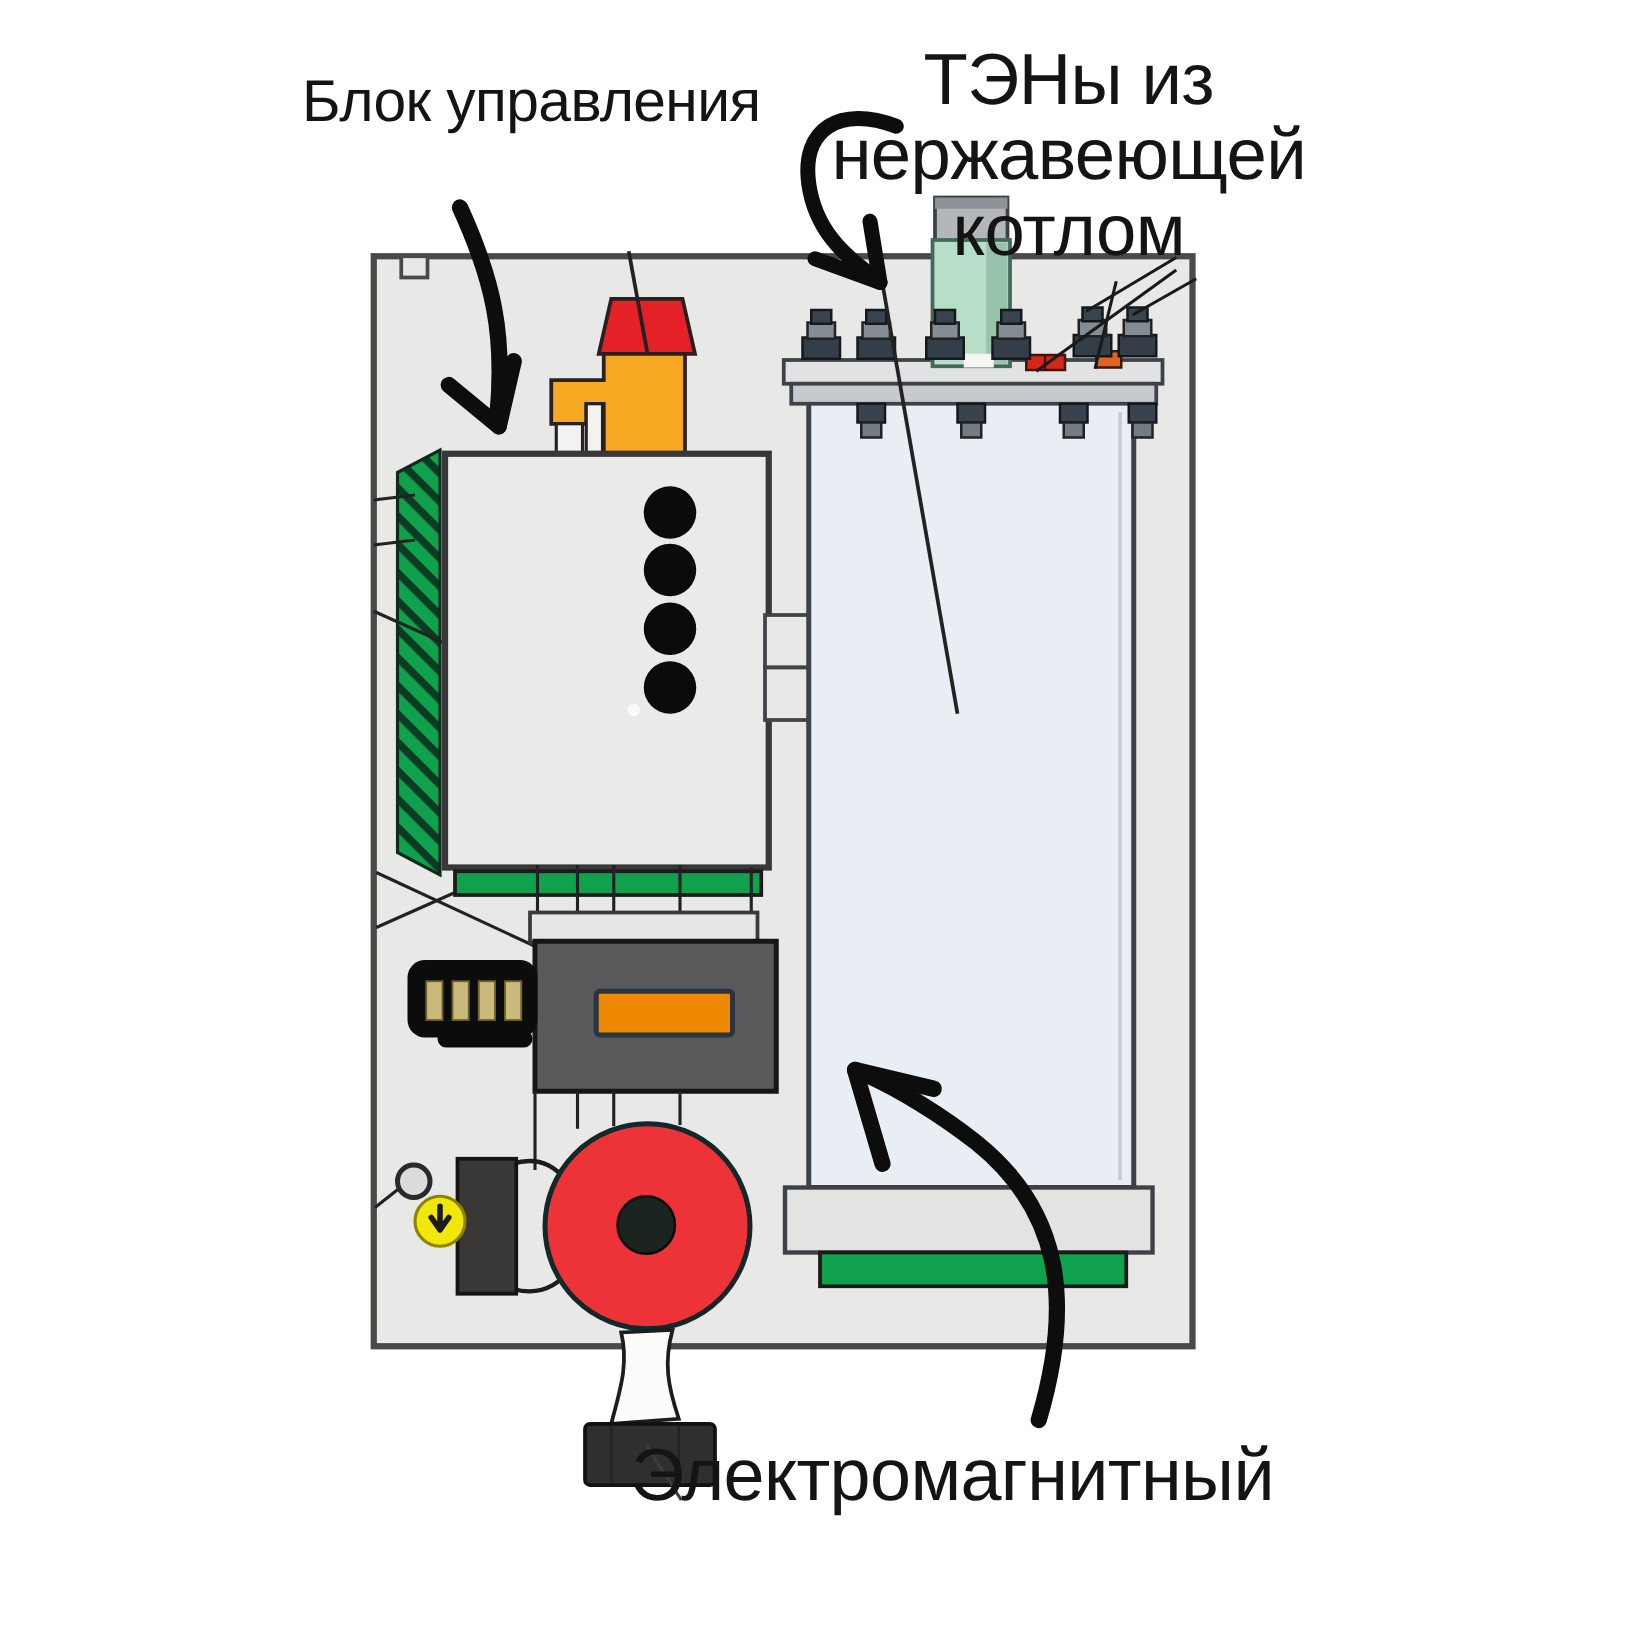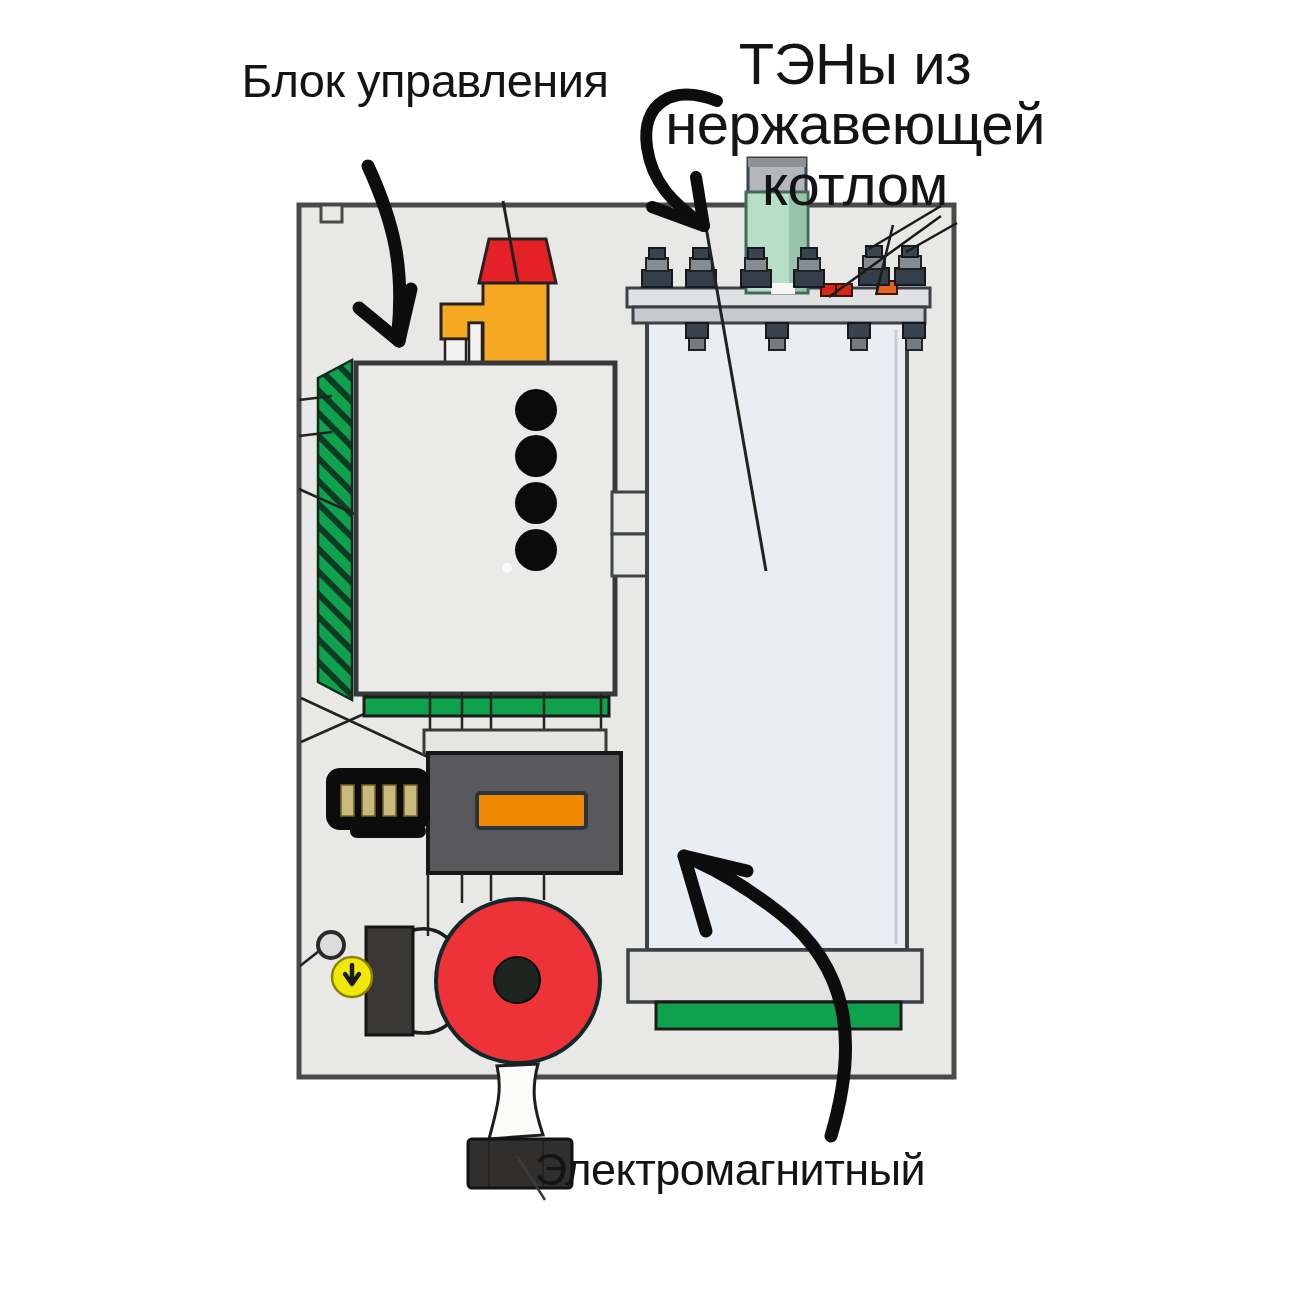--- a/index.html
+++ b/index.html
@@ -3,21 +3,21 @@
 <meta charset="utf-8">
 <style>
   html,body{margin:0;padding:0;background:#ffffff;}
   .stage{position:relative;width:1300px;height:1300px;background:#ffffff;overflow:hidden;
          font-family:"Liberation Sans", sans-serif;}
   .stage svg{position:absolute;left:0;top:0;}
   .callout{position:absolute;text-align:center;font-weight:400;color:#141414;letter-spacing:-0.5px;}
   .callout div{white-space:nowrap;}
   #label-control{left:160px;top:50px;width:530px;font-size:47px;line-height:1.32;}
   #label-tens{left:655px;top:34px;width:400px;font-size:58px;line-height:1.04;}
-  #label-starter{left:480px;top:1138px;width:500px;font-size:45px;line-height:1.43;}
+  #label-starter{left:505px;top:1138px;width:500px;font-size:59px;line-height:1.43;}
 </style>
 </head>
 <body>
 
 <div class="stage">
 
 <svg width="1300" height="1300" viewBox="0 0 1300 1300">
   <defs>
     <pattern id="hatch" patternUnits="userSpaceOnUse" width="16" height="16" patternTransform="rotate(45)">
       <rect width="16" height="16" fill="#0fa14b"></rect>

